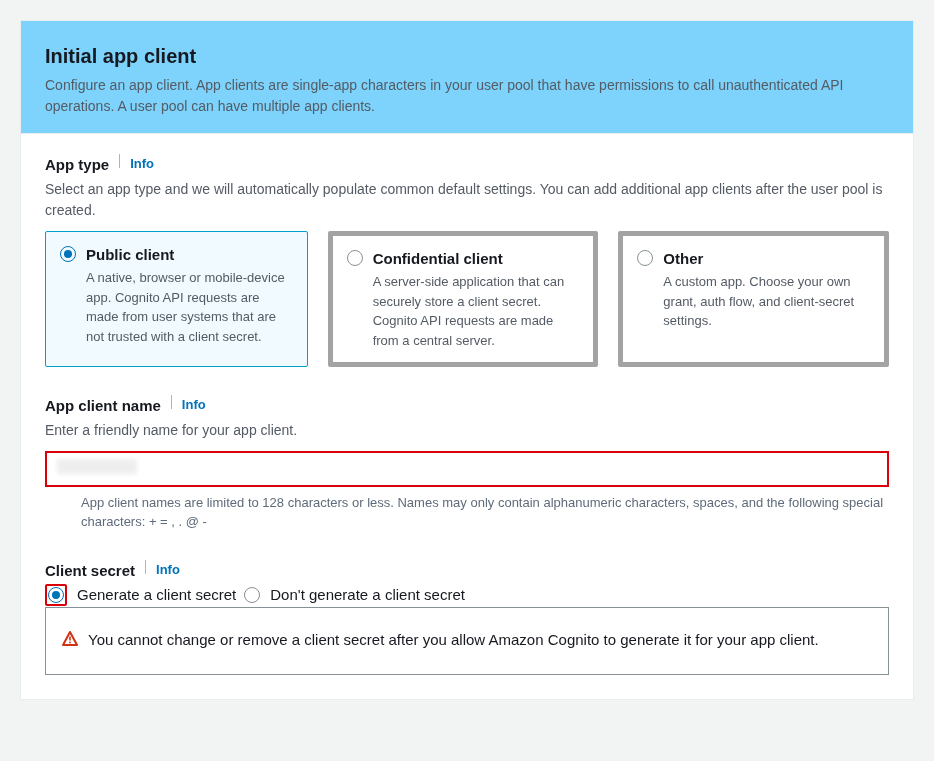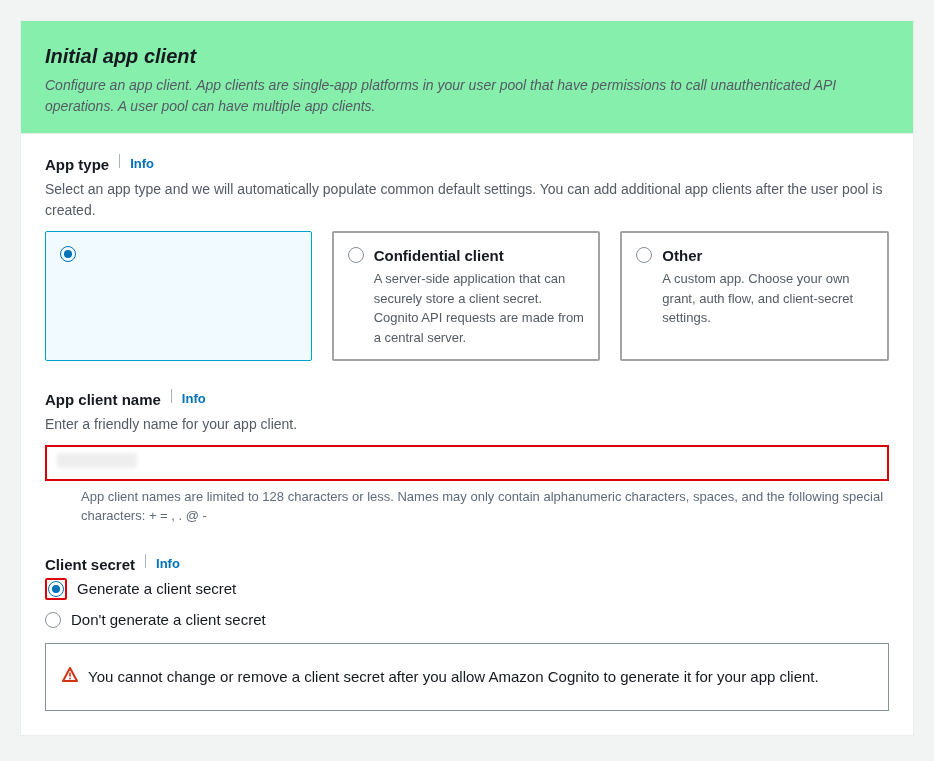--- a/index.html
+++ b/index.html
@@ -12,22 +12,21 @@
       padding: 20px;
     }
     .panel {
       background: #fff;
       border: 1px solid #eaeded;
       width: 894px;
     }
     .panel-header {
       padding: 20px 24px 16px 24px;
       border-bottom: 1px solid #eaeded;
-      background: #86efac;
-      font-style: italic;
+      background: #7dd3fc;
     }
     .panel-title {
       font-size: 20px;
       font-weight: 700;
       color: #16191f;
       margin-bottom: 4px;
     }
     .panel-desc {
       color: #545b64;
       font-size: 14px;
@@ -64,21 +63,21 @@
       color: #545b64;
       font-size: 14px;
       margin-bottom: 10px;
     }
     .tile-row {
       display: flex;
       gap: 20px;
     }
     .tile {
       flex: 1;
-      border: 2px solid #a3a3a3;
+      border: 5px solid #a3a3a3;
       padding: 12px 14px;
       display: flex;
       gap: 10px;
       cursor: pointer;
       background: #fff;
       border-radius: 2px;
       align-items: flex-start;
     }
     .tile.selected {
       border: 1px solid #00a1c9;
@@ -134,21 +133,21 @@
       border-radius: 2px;
     }
     .hint {
       color: #5f6b7a;
       font-size: 13px;
       margin-top: 6px;
       margin-left: 36px;
     }
     .radio-list {
       display: flex;
-      flex-direction: column;
+      flex-direction: row;
       gap: 8px;
     }
     .radio-row {
       display: flex;
       align-items: center;
       gap: 10px;
       cursor: pointer;
     }
     .radio-row .radio {
       margin-top: 0;
@@ -162,53 +161,57 @@
     .radio-label {
       font-size: 15px;
       color: #16191f;
     }
     .alert {
       border: 1px solid #879196;
       padding: 21px 16px;
       display: flex;
       gap: 10px;
       align-items: center;
-      margin-top: 12px;
+      margin-top: 0;
     }
     .warn-icon {
       flex-shrink: 0;
       margin-top: 2px;
     }
     .alert-text {
       font-size: 15px;
       color: #16191f;
     }
   </style>
 </head>
 <body>
 
 <div class="panel">
   <div class="panel-header">
     <div class="panel-title">Initial app client</div>
-    <div class="panel-desc">Configure an app client. App clients are single-app platforms in your user pool that have permissions to call unauthenticated API operations. A user pool can have multiple app clients.</div>
+    <div class="panel-desc">Configure an app client. App clients are single-app characters in your user pool that have permissions to call unauthenticated API operations. A user pool can have multiple app clients.</div>
   </div>
 
   <div class="panel-body">
 
     <div class="section">
       <div class="section-header">
         <span class="section-label">App type</span>
         <span class="divider-v"></span>
         <a class="info-link">Info</a>
       </div>
       <div class="section-desc">Select an app type and we will automatically populate common default settings. You can add additional app clients after the user pool is created.</div>
 
       <div class="tile-row">
         <div class="tile selected">
           <span class="radio checked"></span>
+          <div>
+            <div class="tile-title">Public client</div>
+            <div class="tile-desc">A native, browser or mobile-device app. Cognito API requests are made from user systems that are not trusted with a client secret.</div>
+          </div>
         </div>
         <div class="tile">
           <span class="radio"></span>
           <div>
             <div class="tile-title">Confidential client</div>
             <div class="tile-desc">A server-side application that can securely store a client secret. Cognito API requests are made from a central server.</div>
           </div>
         </div>
         <div class="tile">
           <span class="radio"></span>

